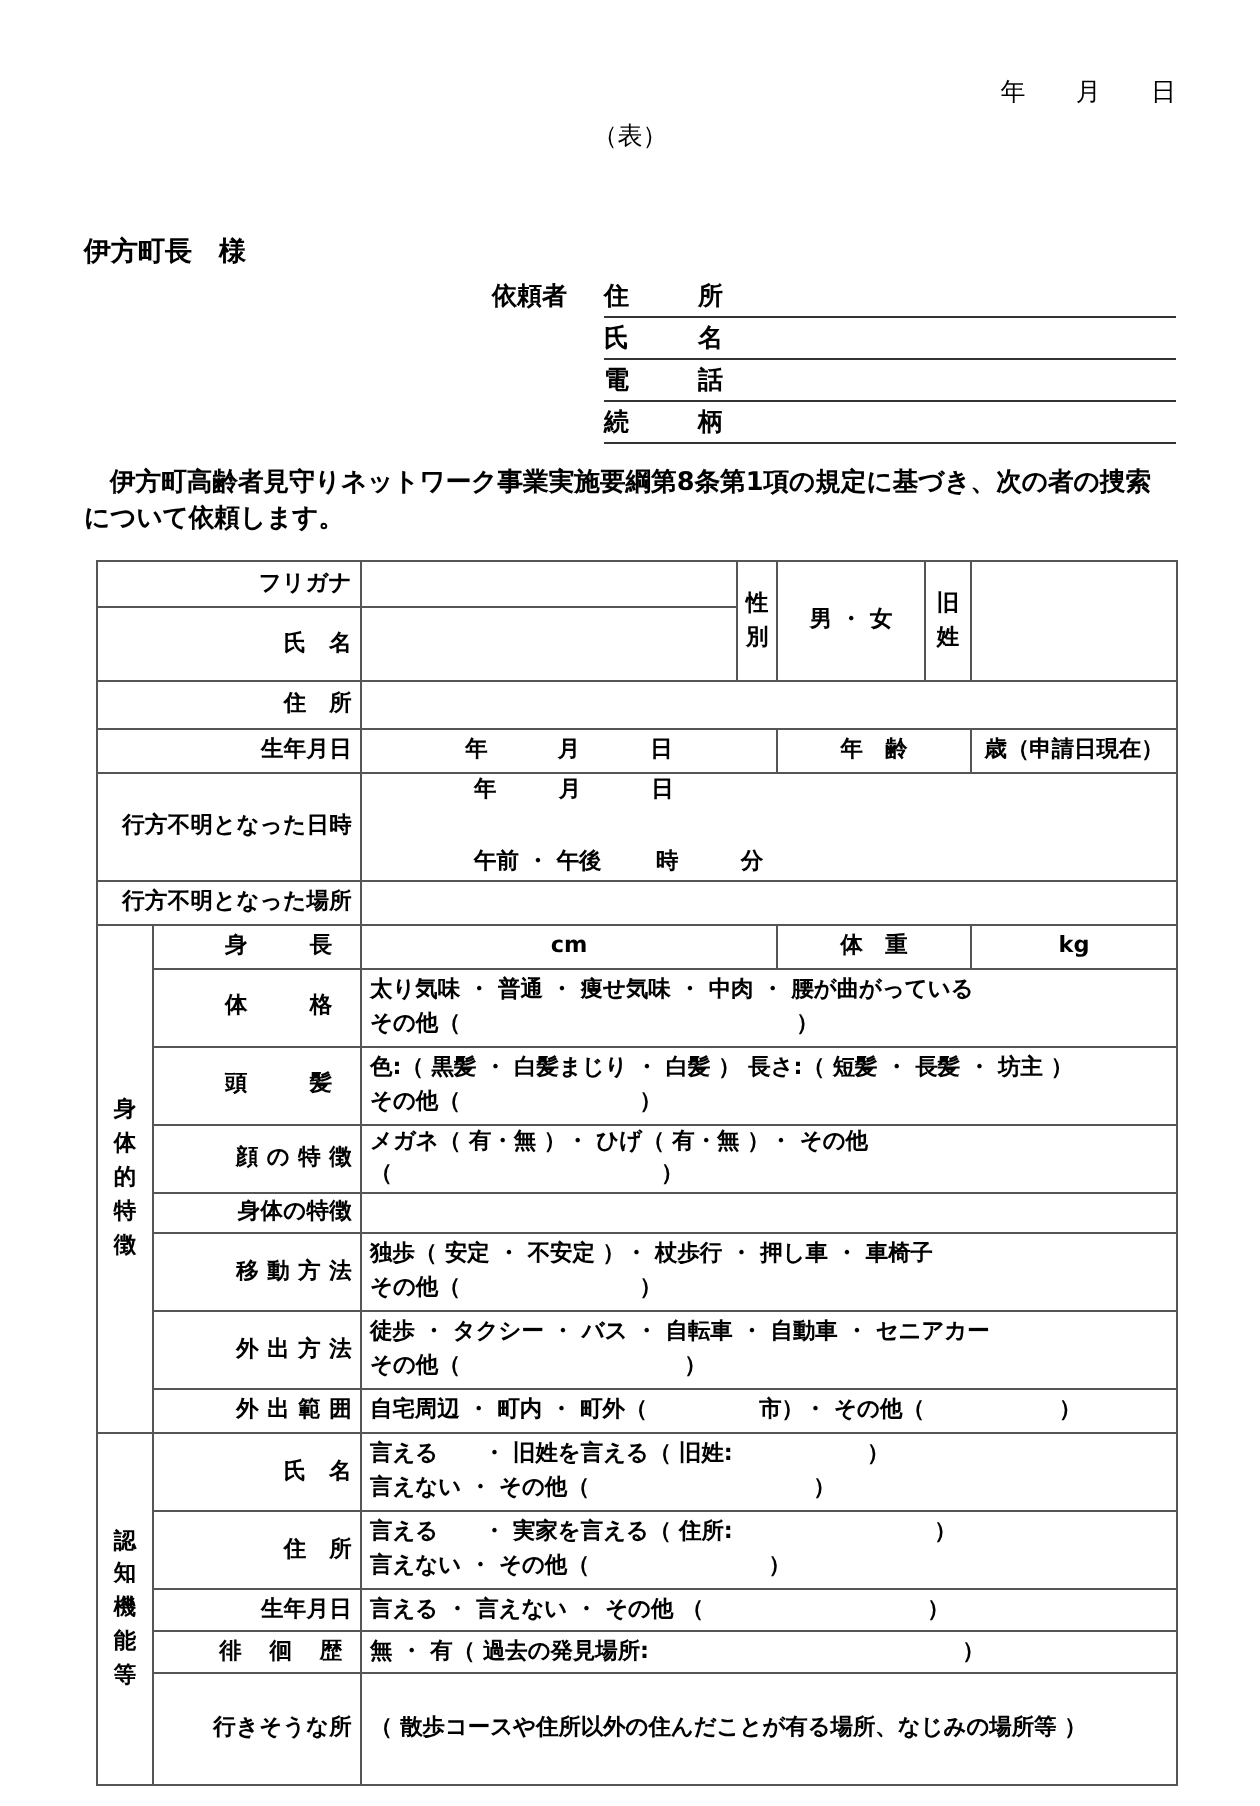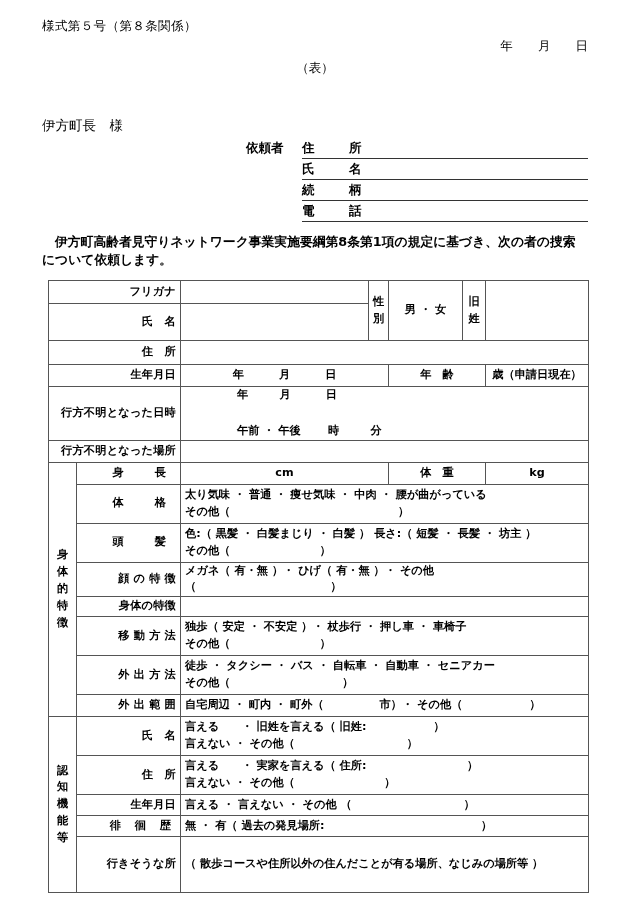--- a/index.html
+++ b/index.html
@@ -60,21 +60,21 @@
     font-family: "DejaVu Sans", "Liberation Sans", sans-serif;
     letter-spacing: 0.2px;
   }
 
   .addressee {
     position: absolute;
     left: 42px;
     top: 117px;
     font-size: 13.5px;
     font-family: "DejaVu Sans", "Liberation Sans", sans-serif;
-    font-weight: normal;
+    font-weight: bold;
     white-space: nowrap;
   }
 
   
   .requester-label {
     position: absolute;
     left: 222px;
     top: 140px;
     font-size: 12.5px;
     font-family: "DejaVu Sans", "Liberation Sans", sans-serif;
@@ -155,44 +155,43 @@
   .nb { white-space: nowrap; }
   .dt-line1 { padding-left: 52px; }
   .dt-line2 { padding-left: 52px; margin-top: 19px; }
   .dt-line1 i, .dt-line2 i { font-style: normal; display: inline-block; }
 </style>
 </head>
 <body>
 
 <div class="page">
 
-  <div class="form-no">様式第５号（第８条関係）</div>
 
   <div class="date-line">
     <span>年</span>
     <span>月</span>
     <span>日</span>
   </div>
 
   <div class="omote">（表）</div>
   <div class="addressee">伊方町長　様</div>
 
   <div class="requester-label">依頼者</div>
   <div class="req-rows">
     <div class="req-row">
       <span class="rl">住　所</span>
     </div>
     <div class="req-row">
       <span class="rl">氏　名</span>
     </div>
     <div class="req-row">
-      <span class="rl">続　柄</span>
+      <span class="rl">電　話</span>
     </div>
     <div class="req-row">
-      <span class="rl">電　話</span>
+      <span class="rl">続　柄</span>
     </div>
   </div>
 
   <div class="intro">伊方町高齢者見守りネットワーク事業実施要綱第8条第1項の規定に基づき、次の者の捜索について依頼します。</div>
 
   <table class="tbl">
     <colgroup>
       <col style="width:28px">
       <col style="width:104px">
       <col style="width:188px">

